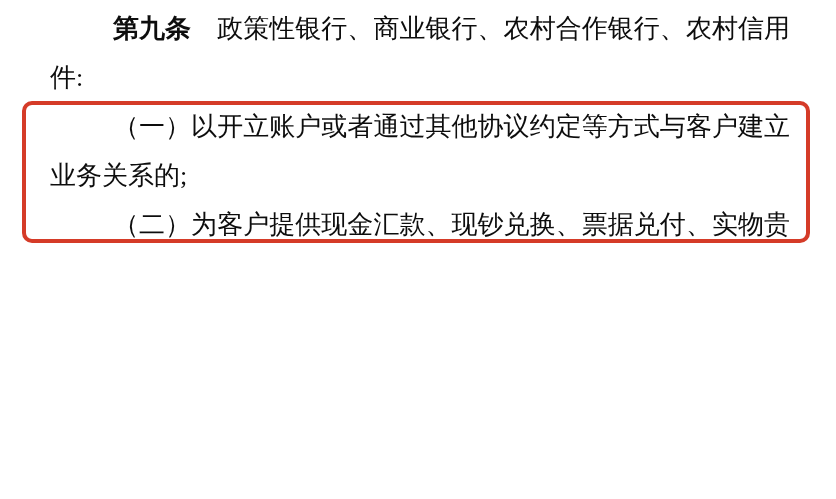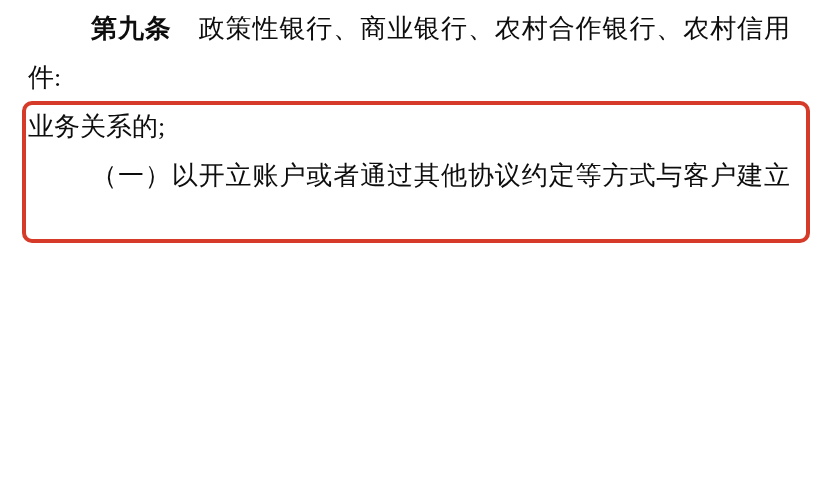--- a/index.html
+++ b/index.html
@@ -13,20 +13,21 @@
   }
   .text-col{
     position:absolute;
     left:28px;top:4px;width:762px;
   }
   .line{
     height:49px;
     line-height:49px;
     font-size:26px;
     letter-spacing:0;
+    margin-left:22px;
   }
   .just{
     text-align:justify;
     text-align-last:justify;
     text-justify:inter-character;
   }
   .indent{padding-left:63px;}
   .bold{font-weight:700;}
   .redbox{
     position:absolute;
@@ -46,24 +47,25 @@
 
   <div class="text-col">
 
     <div class="line just indent"><span class="bold">第九条</span><span>　政策性银行、商业银行、农村合作银行、农村信用</span></div>
 
 
 
 
     <div class="line">件:</div>
 
+    <div class="line just indent">（一）以开立账户或者通过其他协议约定等方式与客户建立</div>
+
     <div class="line">业务关系的;</div>
 
-    <div class="line just indent">（一）以开立账户或者通过其他协议约定等方式与客户建立</div>
-
+    <div class="line just indent">（二）为客户提供现金汇款、现钞兑换、票据兑付、实物贵</div>
 
 
 
   </div>
 
   <div class="redbox"></div>
 
 </div>
 
 </body></html>

